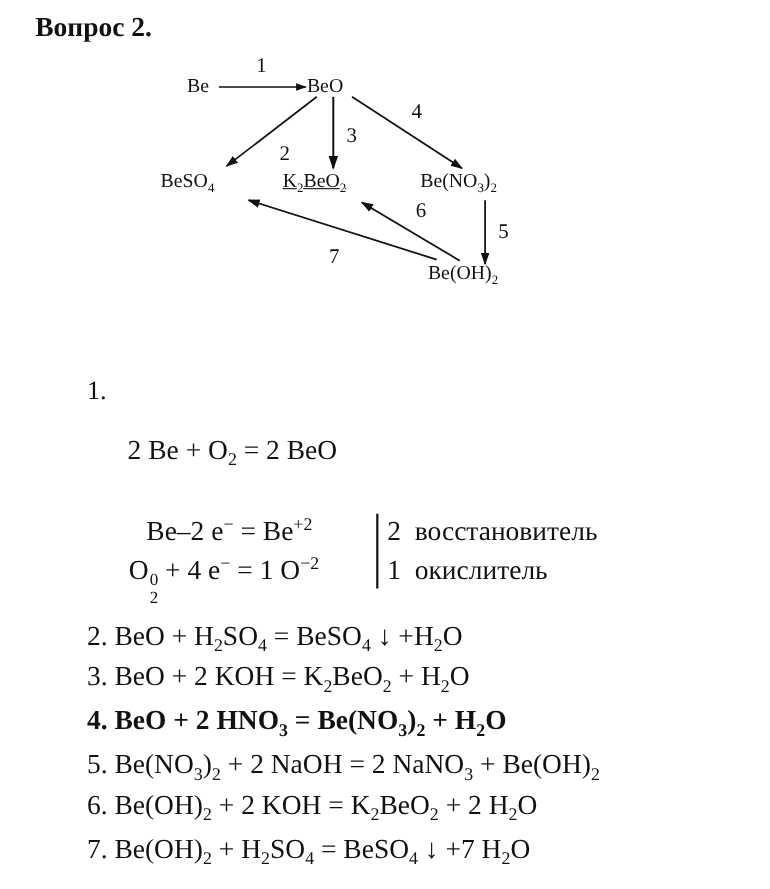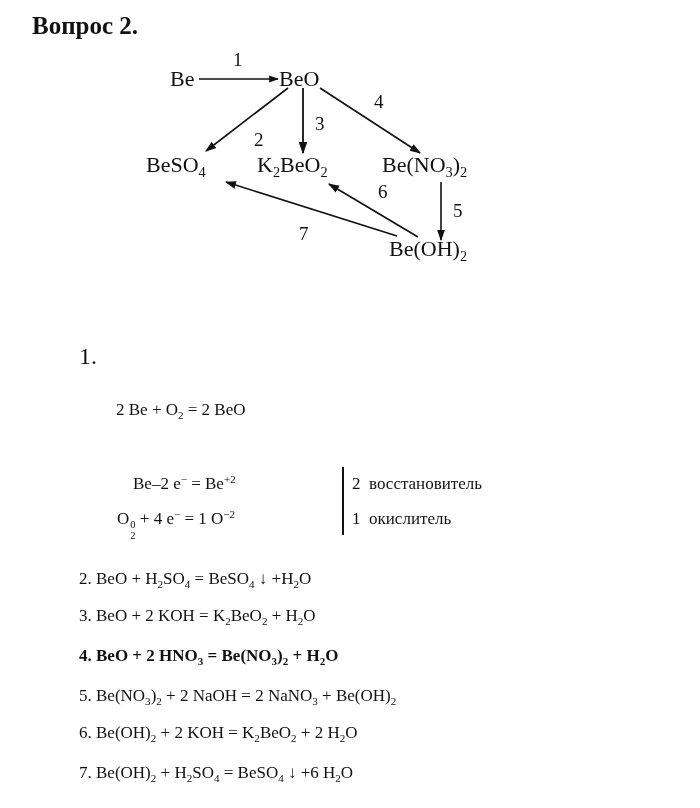--- a/index.html
+++ b/index.html
@@ -1,25 +1,25 @@
 <!DOCTYPE html>
 <html><head>
 <meta charset="utf-8">
 <style>
   html, body { margin:0; padding:0; background:#ffffff; }
   body { width:700px; height:808px; position:relative; overflow:hidden;
          font-family:"Liberation Serif","DejaVu Serif",serif; color:#111; }
   .abs { position:absolute; white-space:nowrap; }
   .title { left:32px; top:12px; font-family:"Liberation Serif",serif; font-weight:bold; font-size:25px;text-align:center; }
-  .dtext { font-size:22px; line-height:25px; }
+  .dtext { font-size:18px; line-height:25px; }
   .dnum { font-size:19px; line-height:19px; }
   sub { font-size:65%; vertical-align:-0.35em; line-height:0; }
   sup { font-size:65%; vertical-align:0.55em; line-height:0; }
   .ss { display:inline-flex; flex-direction:column; vertical-align:-0.38em; font-size:62%; line-height:1.05; margin-left:1px; }
-  .eq { font-size:17px; line-height:25px; }
+  .eq { font-size:25px; line-height:25px; }
   .step-label { font-size:24px; }
   svg.arrows { position:absolute; left:0; top:0; }
   .vbar { position:absolute; left:342px; top:467px; width:1.5px; height:68px; background:#111; }
 </style>
 </head>
 <body>
 
 <div class="abs title">Вопрос 2.</div>
 
 <svg class="arrows" width="700" height="300">
@@ -40,21 +40,21 @@
   <line x1="441" y1="182" x2="441" y2="240" stroke="#111" stroke-width="1.6" marker-end="url(#ah)"></line>
 
   <line x1="418" y1="237" x2="329" y2="184" stroke="#111" stroke-width="1.6" marker-end="url(#ah)"></line>
 
   <line x1="397" y1="236" x2="226" y2="182" stroke="#111" stroke-width="1.6" marker-end="url(#ah)"></line>
 </svg>
 
 <div class="abs dtext" style="left:170px;top:66px;">Be</div>
 <div class="abs dtext" style="left:279px;top:66px;">BeO</div>
 <div class="abs dtext" style="left:146px;top:152px;"><span>BeSO</span><sub>4</sub></div>
-<div class="abs dtext" style="left:257px;top:152px;"><span>K</span><sub>2</sub><span>BeO</span><sub>2</sub></div>
+<div class="abs dtext" style="left:257px;top:152px;text-decoration:underline;"><span>K</span><sub>2</sub><span>BeO</span><sub>2</sub></div>
 <div class="abs dtext" style="left:382px;top:152px;"><span>Be(NO</span><sub>3</sub><span>)</span><sub>2</sub></div>
 <div class="abs dtext" style="left:389px;top:236px;"><span>Be(OH)</span><sub>2</sub></div>
 
 <div class="abs dnum" style="left:233px;top:50px;">1</div>
 <div class="abs dnum" style="left:254px;top:130px;">2</div>
 <div class="abs dnum" style="left:315px;top:114px;">3</div>
 <div class="abs dnum" style="left:374px;top:92px;">4</div>
 <div class="abs dnum" style="left:453px;top:201px;">5</div>
 <div class="abs dnum" style="left:378px;top:182px;">6</div>
 <div class="abs dnum" style="left:299px;top:224px;">7</div>
@@ -80,14 +80,14 @@
 <div class="abs eq" style="left:79px;top:643px;font-weight:bold;">
   <span>4.</span>&nbsp;<span>BeO + 2 HNO</span><sub>3</sub><span> = Be(NO</span><sub>3</sub><span>)</span><sub>2</sub><span> + H</span><sub>2</sub><span>O</span>
 </div>
 <div class="abs eq" style="left:79px;top:683px;">
   <span>5.</span>&nbsp;<span>Be(NO</span><sub>3</sub><span>)</span><sub>2</sub><span> + 2 NaOH = 2 NaNO</span><sub>3</sub><span> + Be(OH)</span><sub>2</sub>
 </div>
 <div class="abs eq" style="left:79px;top:720px;">
   <span>6.</span>&nbsp;<span>Be(OH)</span><sub>2</sub><span> + 2 KOH = K</span><sub>2</sub><span>BeO</span><sub>2</sub><span> + 2 H</span><sub>2</sub><span>O</span>
 </div>
 <div class="abs eq" style="left:79px;top:760px;">
-  <span>7.</span>&nbsp;<span>Be(OH)</span><sub>2</sub><span> + H</span><sub>2</sub><span>SO</span><sub>4</sub><span> = BeSO</span><sub>4</sub><span> ↓ +6 H</span><sub>2</sub><span>O</span>
+  <span>7.</span>&nbsp;<span>Be(OH)</span><sub>2</sub><span> + H</span><sub>2</sub><span>SO</span><sub>4</sub><span> = BeSO</span><sub>4</sub><span> ↓ +7 H</span><sub>2</sub><span>O</span>
 </div>
 
 </body></html>

